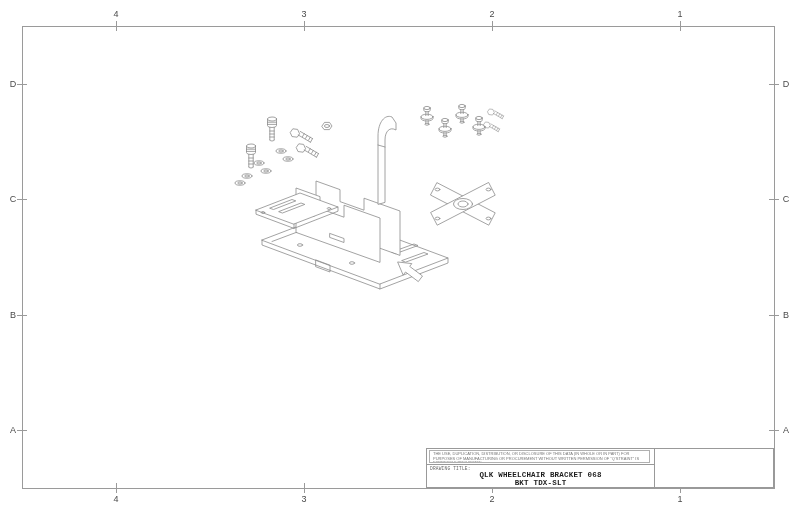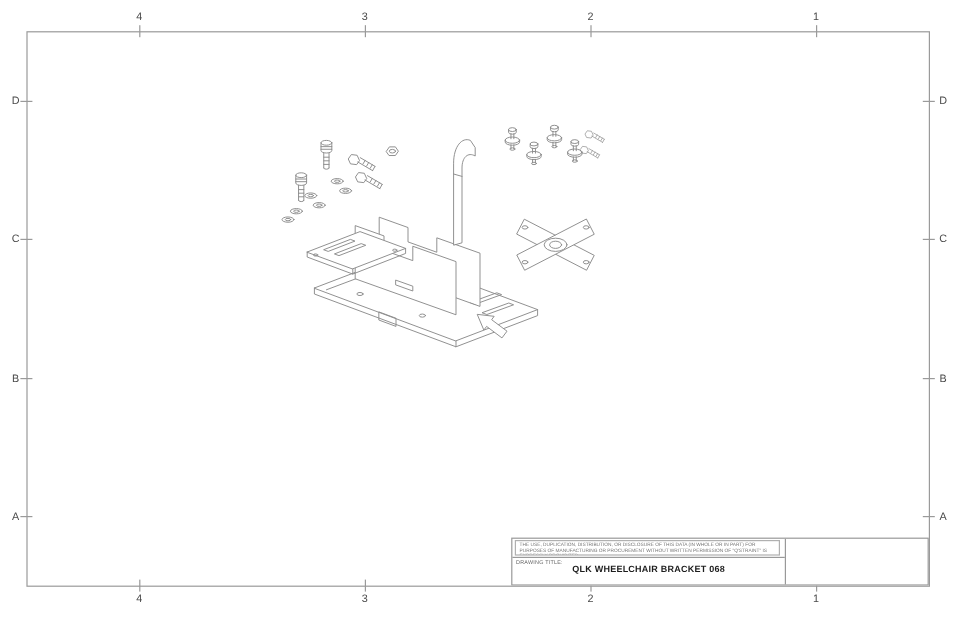--- a/index.html
+++ b/index.html
@@ -47,21 +47,21 @@
     border-right: 1px solid #999;
     display: flex; flex-direction: column;
   }
   .tb-right { flex: 1; display: flex; flex-direction: column; }
   .tb-row-top {
     height: 16px;
     box-sizing: border-box;
     border-bottom: 1px solid #999;
     position: relative;
   }
-  .tb-row-bottom { flex: 1; position: relative; }
+  .tb-row-bottom { flex: 1; position: relative; font-family: Liberation Mono, monospace; }
   .tb-legal {
     position: absolute;
     left: 2px; top: 1px; right: 4px; bottom: 1px;
     border: 1px solid #b0b0b0;
     font-size: 4px;
     line-height: 4.6px;
     color: #777;
     padding: 1px 3px;
     overflow: hidden;
     text-transform: uppercase;
@@ -236,16 +236,17 @@
 
 <div class="title-block">
   <div class="tb-left">
     <div class="tb-row-top">
       <div class="tb-legal">THE USE, DUPLICATION, DISTRIBUTION, OR DISCLOSURE OF THIS DATA (IN WHOLE OR IN PART) FOR PURPOSES OF MANUFACTURING OR PROCUREMENT WITHOUT WRITTEN PERMISSION OF "Q'STRAINT" IS EXPRESSLY PROHIBITED.</div>
     </div>
     <div class="tb-row-bottom">
       <div class="tb-label">DRAWING TITLE:</div>
       <div class="tb-title-wrap">
         <div class="tb-title-line1">QLK WHEELCHAIR BRACKET 068</div>
+        <div class="tb-title-line2">BKT TDX-SLT</div>
       </div>
     </div>
   </div>
 </div>
 
 </body></html>

